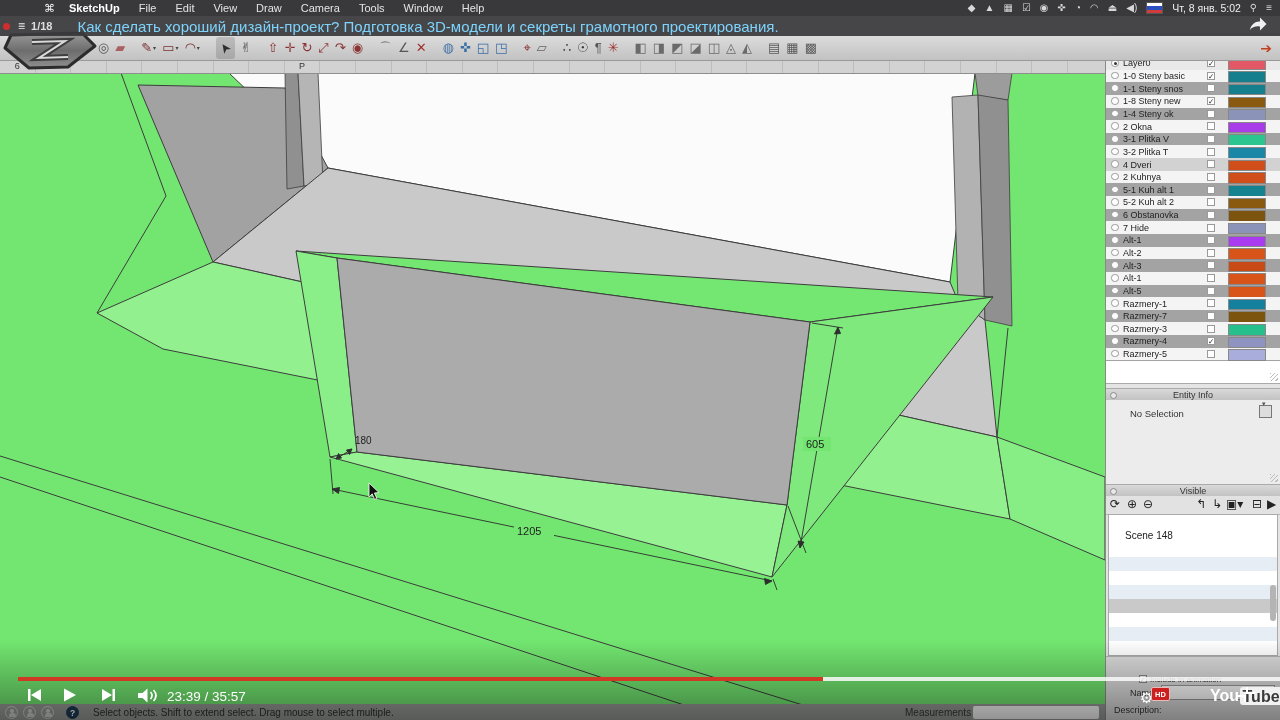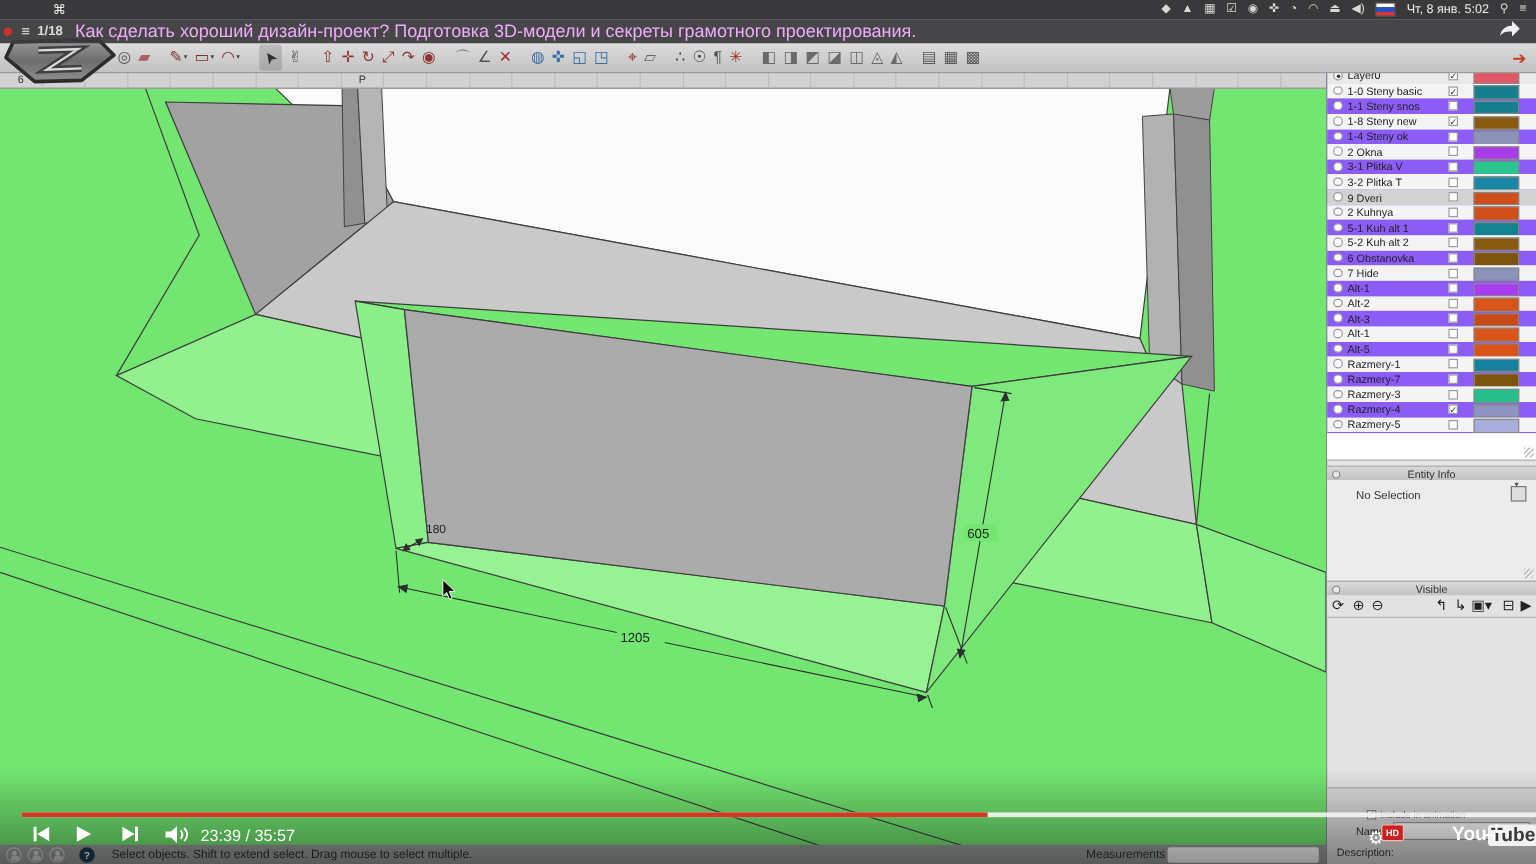--- a/index.html
+++ b/index.html
@@ -17,21 +17,21 @@
   #mb-right .sic{font-size:10px;line-height:16px;}
   .flagru{width:15px;height:10px;display:inline-block;border:0.5px solid #555;}
   .flagru i{display:block;height:3.33px;}
   #mb-clock{font-size:10.5px;color:#eee;white-space:nowrap;}
   
   #titlebar{position:absolute;left:0;top:16px;width:1280px;height:20px;background:rgba(58,58,60,.93);
     display:flex;align-items:center;color:#f2f2f2;z-index:41;}
   #rec-dot{width:7px;height:7px;border-radius:50%;background:#cf2e2e;margin-left:3px;}
   #pl-icon{margin-left:8px;color:#eee;font-size:12px;line-height:12px;}
   #pl-index{margin-left:6px;font-size:11px;font-weight:bold;color:#ddd;}
-  #vid-title{margin-left:10px;font-size:15px;white-space:nowrap;overflow:hidden;color:#f0abfc;}
+  #vid-title{margin-left:25px;font-size:15px;white-space:nowrap;overflow:hidden;color:#7dd3fc;}
   #share-ic{margin-left:auto;margin-right:12px;}
   
   #toolbar{position:absolute;left:0;top:36px;width:1280px;height:24px;
     background:linear-gradient(#dcdcdc,#c2c2c2);border-bottom:1px solid #9a9a9a;z-index:20;}
   #ticons{position:absolute;left:78px;top:0;height:24px;display:flex;align-items:center;}
   .ticon{font-size:13px;line-height:22px;margin-left:6px;display:inline-block;}
   .ticon.sep{margin-left:16px;}
   .ticon .dd{font-size:6px;color:#444;vertical-align:middle;margin-left:1px;}
   .ticon.sel{background:rgba(0,0,0,.14);border-radius:3px;padding:0 4px;}
   .ticon .rot{display:inline-block;transform:rotate(-125deg);}
@@ -47,21 +47,21 @@
     background:linear-gradient(#55a0ec,#2d6fc4);color:#fff;font-size:7px;text-align:center;line-height:11px;}
   
   #panel{position:absolute;left:1105px;top:36px;width:175px;height:684px;background:#e4e4e4;
     border-left:1px solid #8a8a8a;box-sizing:border-box;z-index:15;font-size:9px;color:#222;}
   .phead{position:absolute;left:0;width:174px;height:12px;background:linear-gradient(#d9d9d9,#c0c0c0);
     border-top:1px solid #aaa;border-bottom:1px solid #9e9e9e;text-align:center;font-size:9px;color:#333;line-height:12px;}
   .phead .pcirc{position:absolute;left:4px;top:2.5px;width:7px;height:7px;border:1px solid #8a8a8a;border-radius:50%;background:#e8e8e8;box-sizing:border-box;}
   #colheads{position:absolute;left:0;top:9px;width:174px;height:12px;background:#f0f0f0;border-bottom:1px solid #bbb;}
   #colheads span{position:absolute;top:1px;font-size:8.5px;color:#444;}
   #colheads .vline{position:absolute;top:0;width:1px;height:12px;background:#c6c6c6;}
-  #layer-rows{position:absolute;left:0;top:21px;width:174px;height:304px;background:#8b5cf6;overflow:hidden;}
+  #layer-rows{position:absolute;left:0;top:21px;width:174px;height:304px;background:#a3a3a3;overflow:hidden;}
   .lrow{position:relative;width:174px;height:12.65px;}
   .lrow.odd{background:#f4f4f4;}
   .lrow.first{background:#e9e9e9;}
   .lrow.selrow{background:#d2d2d2;}
   .lrow .radio{position:absolute;left:5px;top:2.2px;width:7.5px;height:7.5px;border:1px solid #999;
     border-radius:50%;background:#fdfdfd;box-sizing:border-box;}
   .lrow .radio i{position:absolute;left:1.6px;top:1.6px;width:3px;height:3px;border-radius:50%;background:#333;}
   .lrow .lname{position:absolute;left:17px;top:1.4px;font-size:9px;color:#222;white-space:nowrap;}
   .lrow .chk{position:absolute;left:101px;top:2.2px;width:8px;height:8px;border:1px solid #9a9a9a;
     background:#fff;box-sizing:border-box;font-size:7.5px;line-height:7px;text-align:center;color:#222;}
@@ -187,20 +187,31 @@
       <polygon points="352,449 346.5,450 349.5,454.5" fill="#2e2e2e"></polygon>
       <polygon points="336,459 341.5,458 338.5,453.5" fill="#2e2e2e"></polygon>
     </g>
     <text x="355" y="444" font-size="10" fill="#222" font-family="Liberation Sans, DejaVu Sans, sans-serif">180</text>
 
     <path d="M369 483 l0 14 l3.2 -3.2 l2.4 5.6 l2.2 -1 l-2.4 -5.4 l4.6 -0.4 Z" fill="#111" stroke="#fff" stroke-width="0.8"></path>
   </svg>
 
   <div id="menubar">
     <span class="apple">⌘</span>
+    <div id="menus">
+        <span class="mitem bold">SketchUp</span>
+        <span class="mitem">File</span>
+        <span class="mitem">Edit</span>
+        <span class="mitem">View</span>
+        <span class="mitem">Draw</span>
+        <span class="mitem">Camera</span>
+        <span class="mitem">Tools</span>
+        <span class="mitem">Window</span>
+        <span class="mitem">Help</span>
+      </div>
     <div id="mb-right">
       <span class="sic">◆</span>
         <span class="sic">▲</span>
         <span class="sic">▦</span>
         <span class="sic">☑</span>
         <span class="sic">◉</span>
         <span class="sic">✜</span>
         <span class="sic">◔</span>
         <span class="sic">◠</span>
         <span class="sic">⏏</span>
@@ -380,21 +391,21 @@
           <span class="sw" style="background: rgb(43, 198, 143);"></span>
         </div>
         <div class="lrow odd">
           <span class="radio"></span>
           <span class="lname">3-2 Plitka T</span>
           <span class="chk"></span>
           <span class="sw" style="background: rgb(27, 135, 166);"></span>
         </div>
         <div class="lrow selrow">
           <span class="radio"></span>
-          <span class="lname">9 Dveri</span>
+          <span class="lname">4 Dveri</span>
           <span class="chk"></span>
           <span class="sw" style="background: rgb(208, 78, 26);"></span>
         </div>
         <div class="lrow odd">
           <span class="radio"></span>
           <span class="lname">2 Kuhnya</span>
           <span class="chk"></span>
           <span class="sw" style="background: rgb(208, 78, 26);"></span>
         </div>
         <div class="lrow">
@@ -504,20 +515,34 @@
     </div>
     <div id="scenes-tools">
         <span class="sct" style="left: 4px;">⟳</span>
         <span class="sct" style="left: 21px;">⊕</span>
         <span class="sct" style="left: 37px;">⊖</span>
         <span class="sct" style="left: 90px;">↰</span>
         <span class="sct" style="left: 106px;">↳</span>
         <span class="sct" style="left: 120px;">▣▾</span>
         <span class="sct" style="left: 146px;">⊟</span>
         <span class="sct" style="left: 161px;">▶</span>
+      </div>
+    <div id="scene-list">
+
+    <div class="srow"></div>
+        <div class="srow"><span class="slbl">Scene 148</span></div>
+        <div class="srow"></div>
+        <div class="srow tint"></div>
+        <div class="srow"></div>
+        <div class="srow tint"></div>
+        <div class="srow sel"></div>
+        <div class="srow"></div>
+        <div class="srow tint"></div>
+        <div class="srow"></div>
+        <div id="sscroll"></div>
       </div>
     <div id="below-scenes">
       <span id="inc-chk">✓</span>
       <span id="inc-anim">Include in animation</span>
       <span id="nm-lbl">Name:</span>
       <span id="nm-field"></span>
       <span id="ds-lbl">Description:</span>
     </div>
   </div>
 

